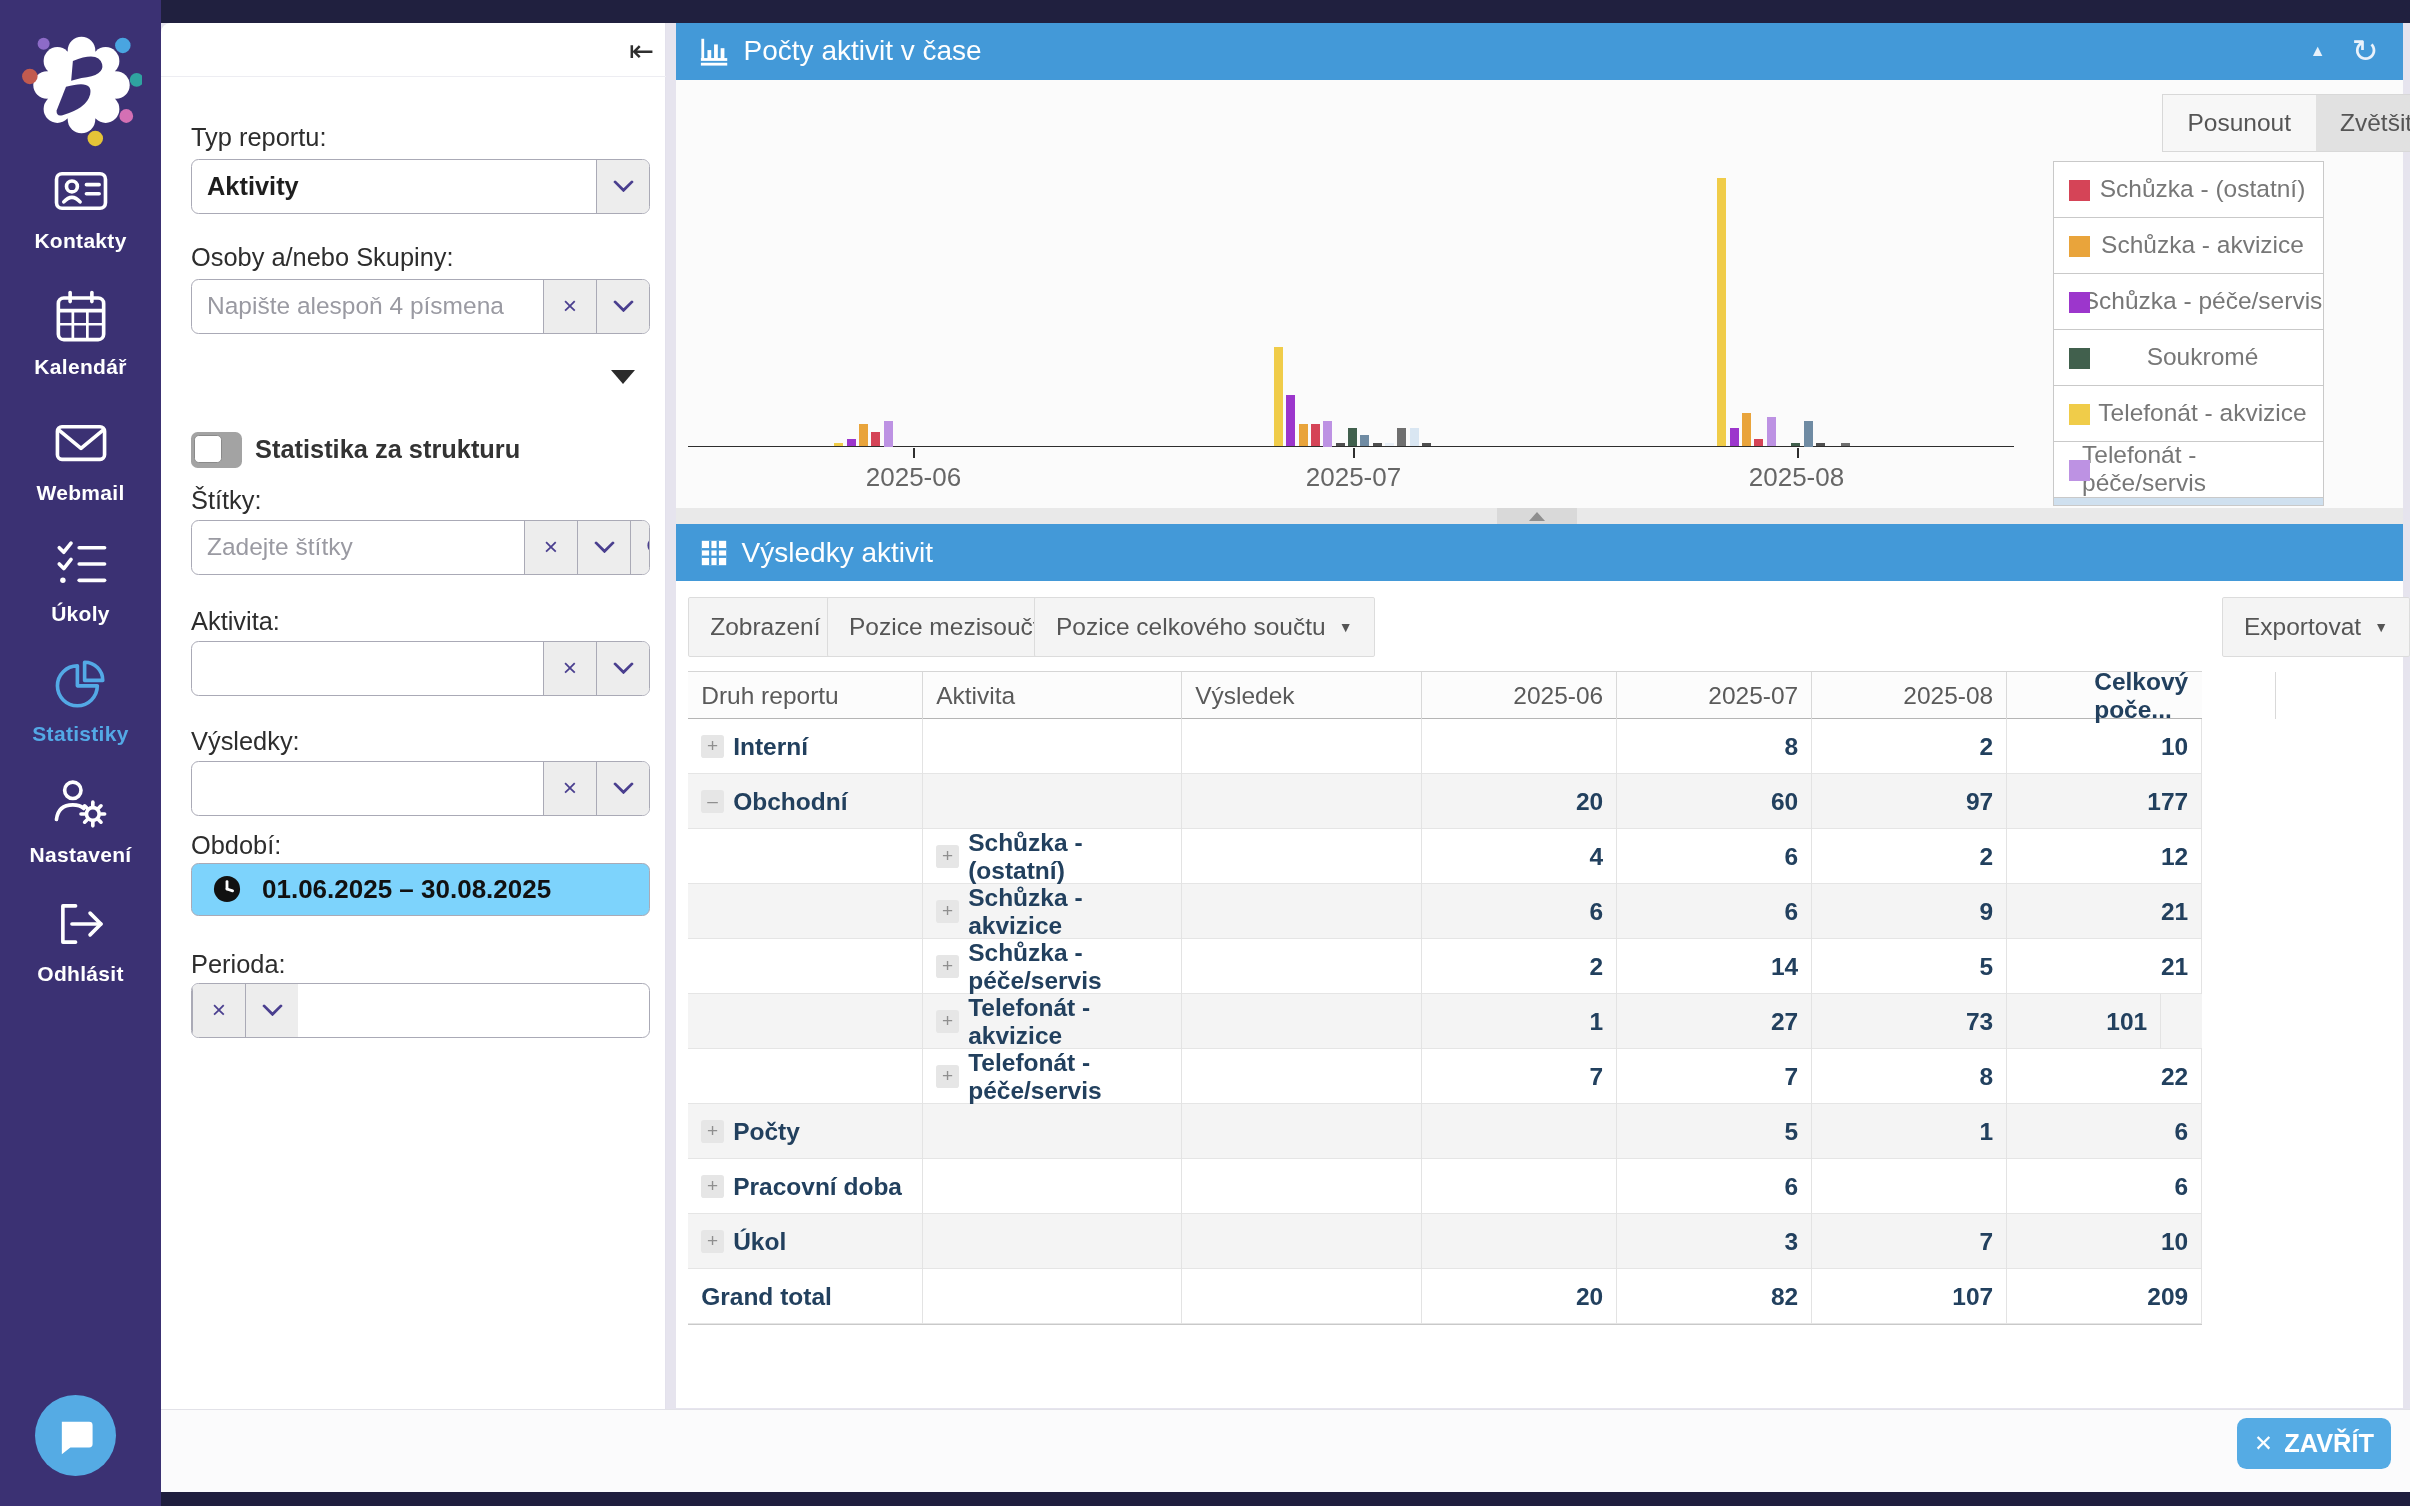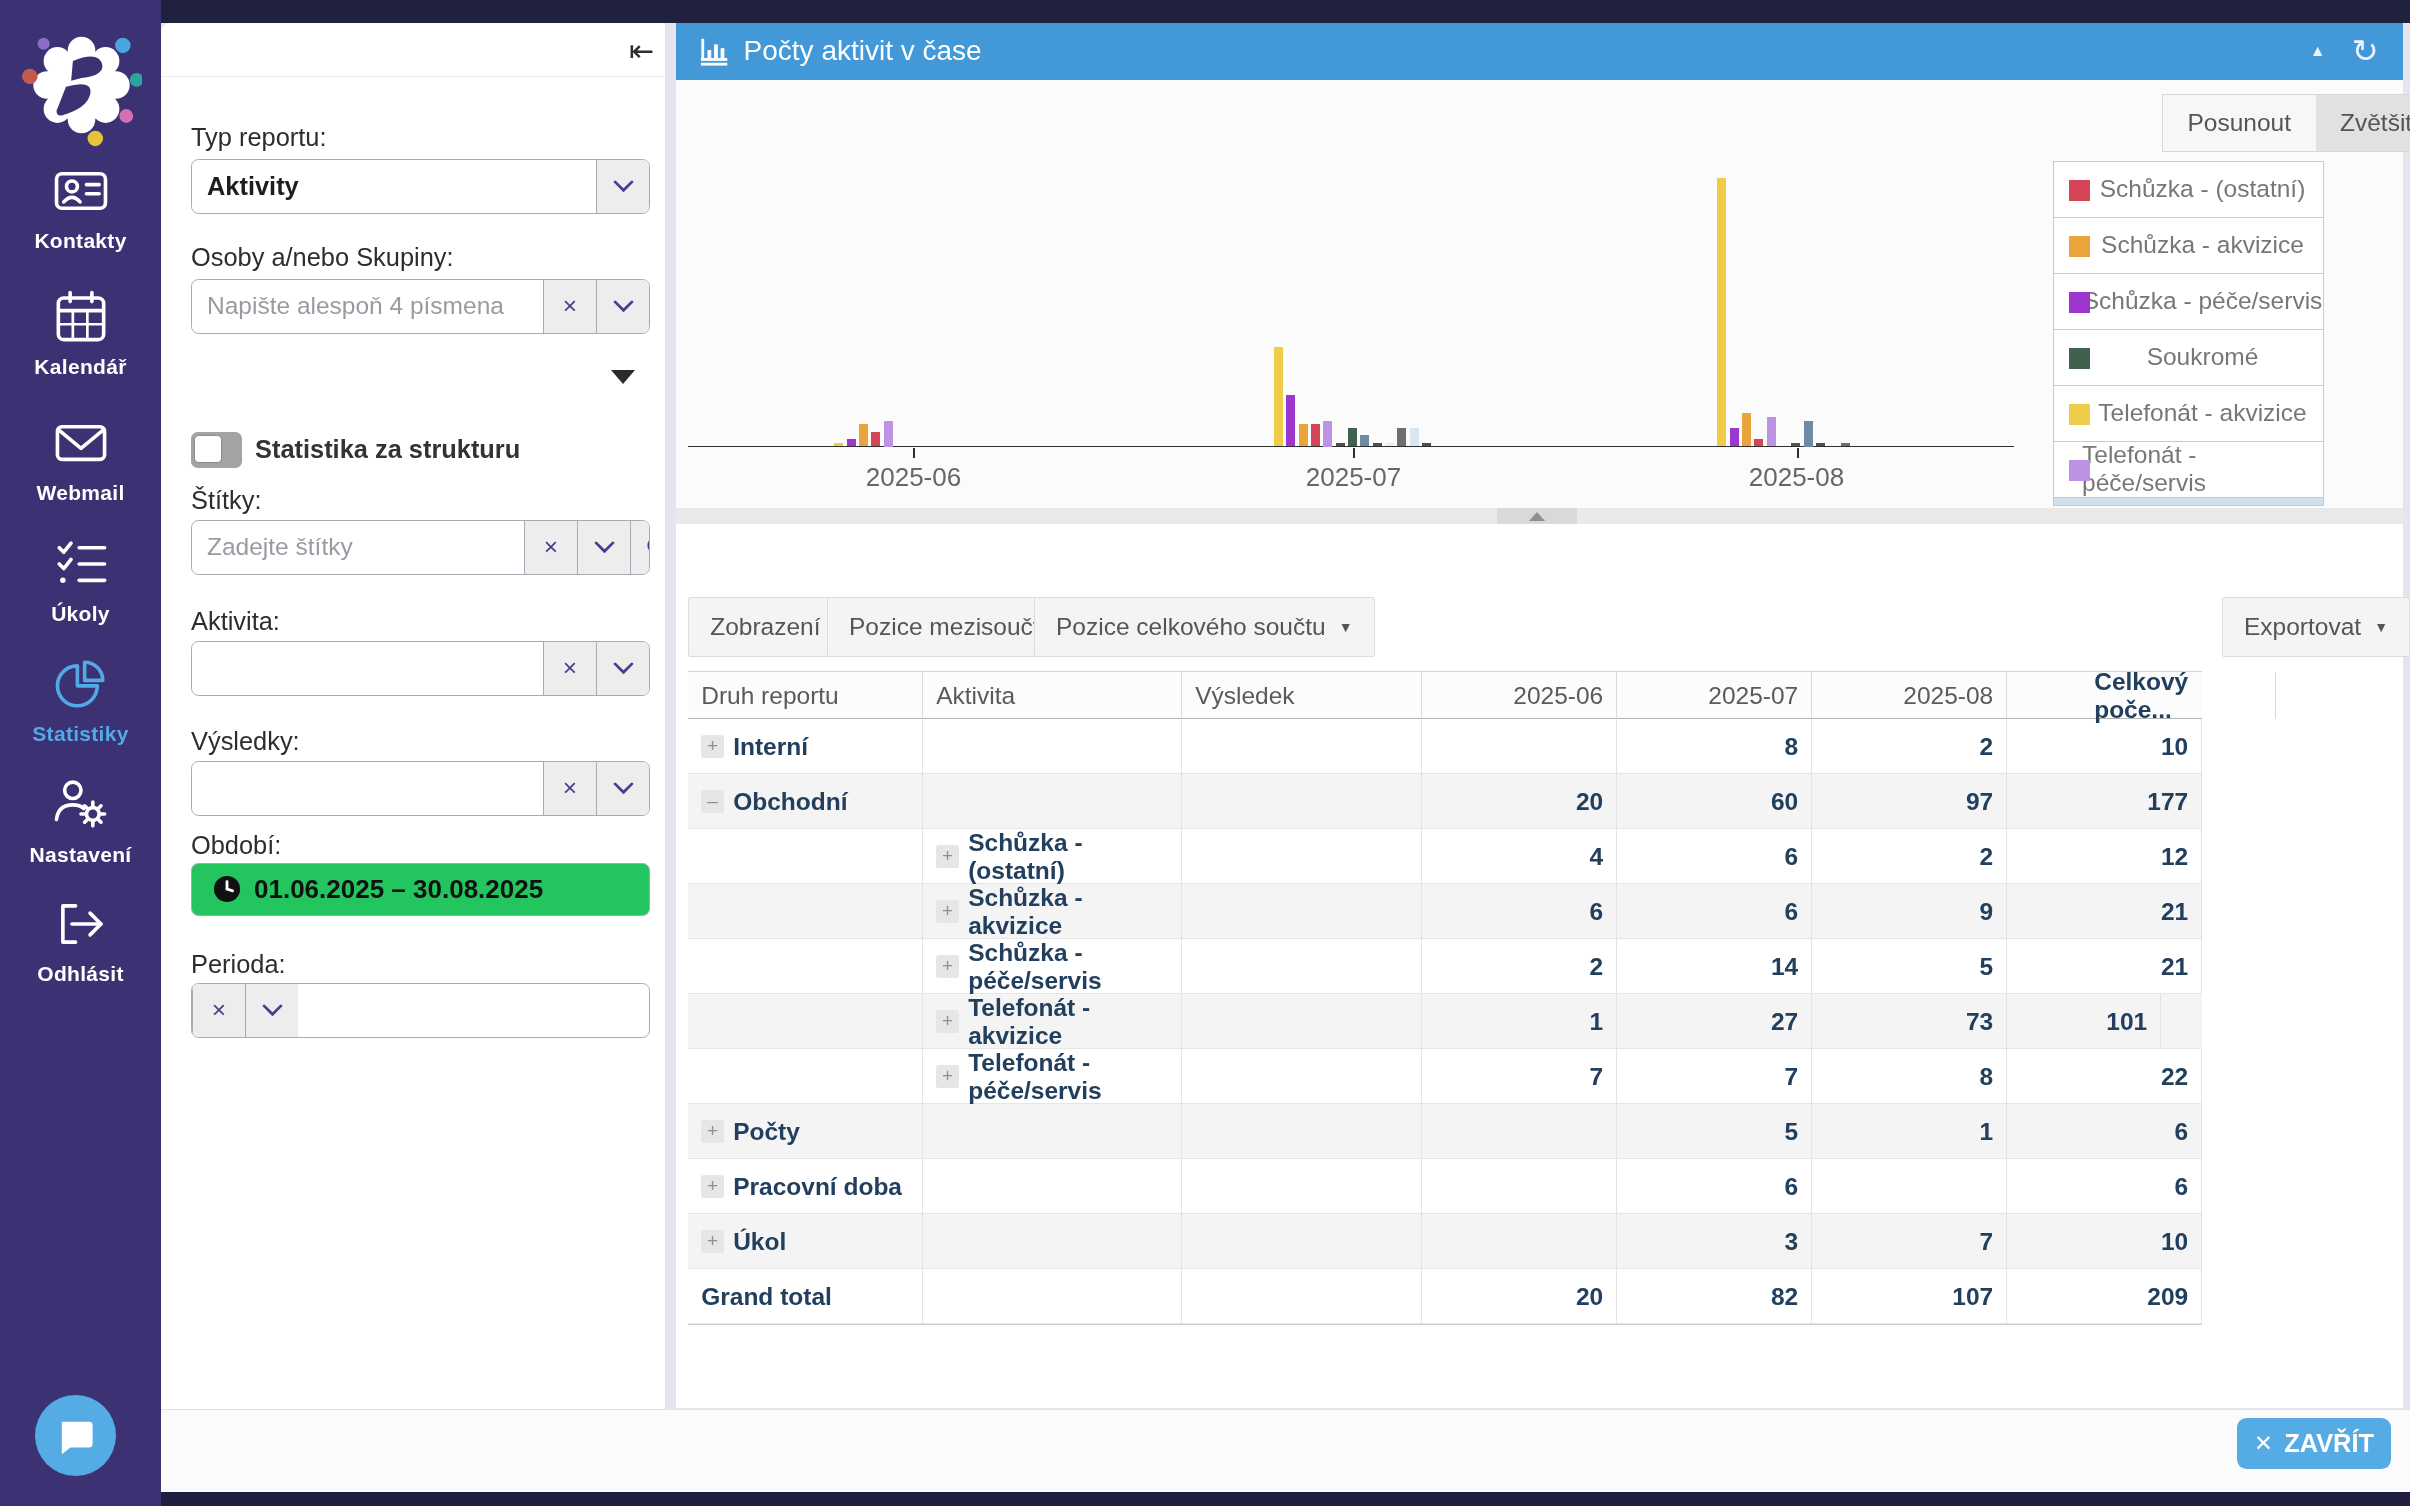--- a/index.html
+++ b/index.html
@@ -26,21 +26,21 @@
   .f-label{position:absolute;left:30px;font-size:25.4px;color:#2d2d2d;font-weight:500;}
   .f-input{position:absolute;left:30px;width:459px;height:55px;border:1.9px solid #aaaab6;border-radius:7.5px;background:#fff;display:flex;align-items:stretch;overflow:hidden;}
   .f-input .val{flex:1;display:flex;align-items:center;padding-left:15px;font-size:25.4px;color:#1e1e1e;font-weight:600;}
   .f-input input{flex:1;border:0;outline:none;padding-left:15px;font-size:24.5px;color:#1e1e1e;background:transparent;}
   .f-input input::placeholder{color:#9a9aa2;font-weight:400;}
   .seg{width:53px;border-left:1.9px solid #aaaab6;background:#ededed;display:flex;align-items:center;justify-content:center;color:#4a3f8f;font-size:24.5px;cursor:pointer;flex:0 0 auto;}
   .expander-tri{position:absolute;left:450px;top:347px;width:0;height:0;border-left:12.2px solid transparent;border-right:12.2px solid transparent;border-top:14px solid #2b2b2b;cursor:pointer;}
   #toggle{position:absolute;left:30px;top:409px;width:51px;height:36px;background:#a3a3a3;border-radius:6.6px;cursor:pointer;}
   #toggle .knob{position:absolute;left:2.8px;top:3.8px;width:28px;height:28px;background:#fff;border:1.9px solid #8a8a8a;border-radius:4.7px;}
   #toggle-label{position:absolute;left:94px;top:412px;font-size:25.4px;color:#333;font-weight:700;}
-  #date-btn{position:absolute;left:30px;top:840px;width:459px;height:53px;border:1.9px solid #aaaab6;border-radius:7.5px;background:#22c55e;display:flex;align-items:center;gap:13px;padding-left:21px;cursor:pointer;}
+  #date-btn{position:absolute;left:30px;top:840px;width:459px;height:53px;border:1.9px solid #aaaab6;border-radius:7.5px;background:#7dd3fc;display:flex;align-items:center;gap:21px;padding-left:21px;cursor:pointer;}
   #date-btn .dtxt{font-size:26px;font-weight:bold;color:#111;}
 
   
   .panel-header{position:absolute;left:0;top:0;width:100%;height:57px;background:#4399d8;display:flex;align-items:center;color:#fff;}
   .panel-title{font-size:28px;font-weight:400;margin-left:13px;}
   #chart-panel{left:676px;top:22.6px;width:1727px;height:486px;background:#fbfbfb;z-index:4;}
   #chart-body{position:absolute;left:0;top:57px;width:1727px;height:428px;background:#fbfbfb;}
   #hdr-icons{position:absolute;right:24.5px;top:0;height:57px;display:flex;align-items:center;gap:26px;}
   #collapse-chart{color:#e8f1fa;font-size:16px;cursor:pointer;}
   #refresh-chart{color:#eaf2fb;font-size:32px;cursor:pointer;line-height:1;}
@@ -385,20 +385,32 @@
     </div>
   </section>
 
   <div class="abs" id="splitter">
     <div class="handle">
         <div class="tri"></div>
       </div>
   </div>
 
   <section class="abs" id="table-panel">
+    <div class="panel-header">
+      <svg style="margin-left:22.6px" width="30" height="30" viewBox="0 0 32 32">
+        <rect x="3" y="3" width="26" height="26" fill="#fff"></rect>
+        <g stroke="#4399d8" stroke-width="2.5">
+          <line x1="3" y1="12" x2="29" y2="12"></line>
+            <line x1="3" y1="20" x2="29" y2="20"></line>
+          <line x1="12" y1="3" x2="12" y2="29"></line>
+            <line x1="20" y1="3" x2="20" y2="29"></line>
+        </g>
+      </svg>
+      <span class="panel-title">Výsledky aktivit</span>
+    </div>
     <div id="toolbar">
       <div class="tb-btn" style="left:12.2px">
         <span>Zobrazení</span>
           <span class="tb-caret">▼</span>
       </div>
       <div class="tb-btn" style="left:151px">
         <span>Pozice mezisoučtu</span>
           <span class="tb-caret">▼</span>
       </div>
       <div class="tb-btn" style="left:358px">

